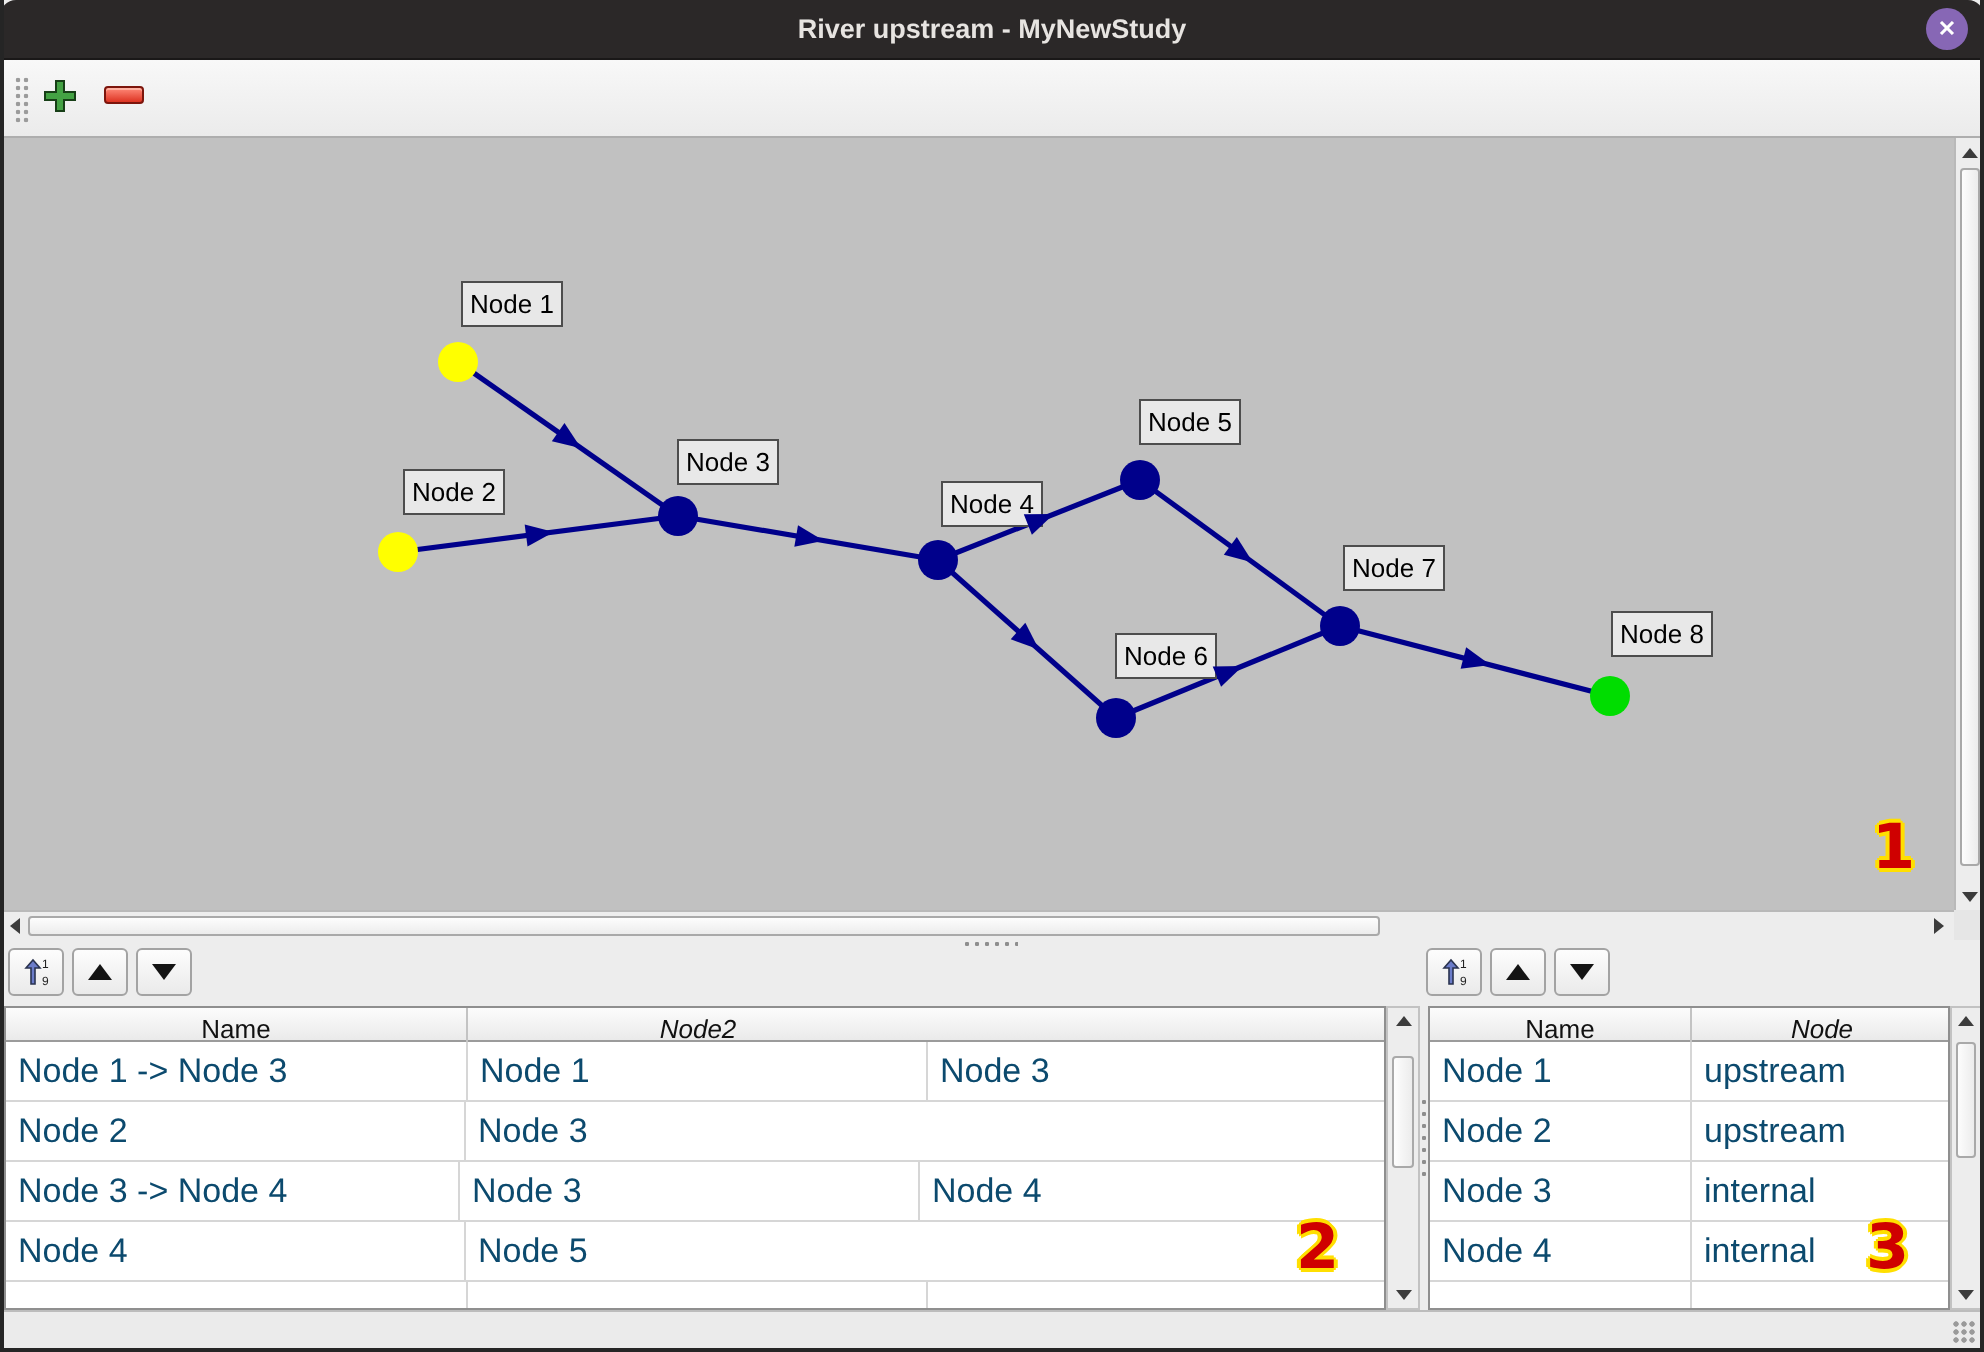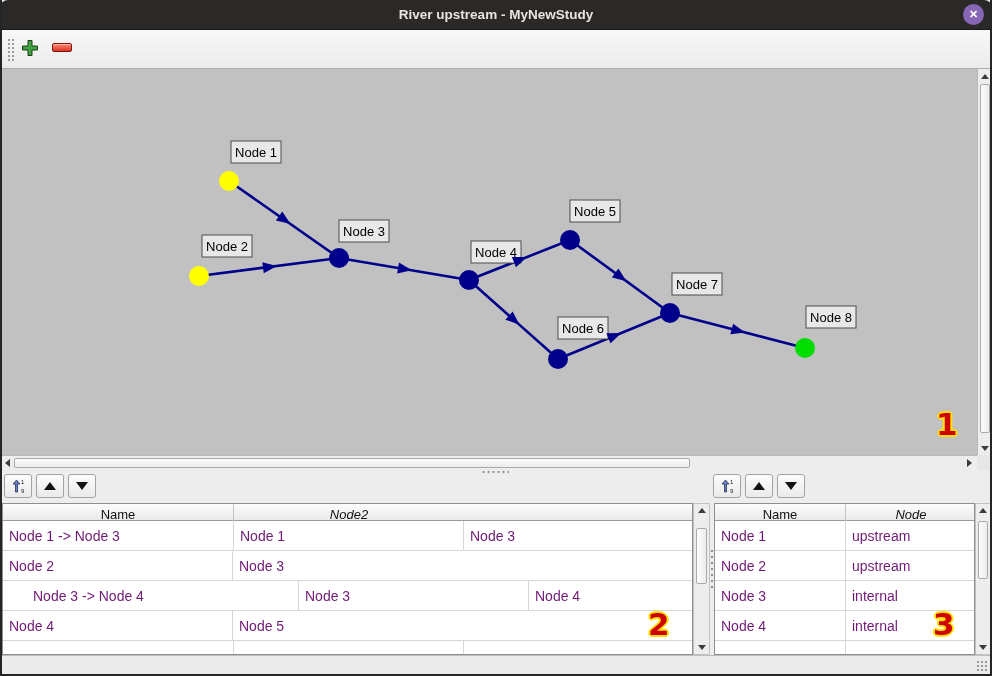--- a/index.html
+++ b/index.html
@@ -49,21 +49,21 @@
   .tri-up-b { width:0;height:0;border-left:6px solid transparent;border-right:6px solid transparent;border-bottom:8px solid #141414; }
   .tri-down-b { width:0;height:0;border-left:6px solid transparent;border-right:6px solid transparent;border-top:8px solid #141414; }
 
   .table { position:absolute; top:33px; height:152px; background:#fff; border:1px solid #8f8f8f; overflow:hidden; }
   .thead { display:flex; height:17px; background:linear-gradient(#fcfcfc,#eaeaea); border-bottom:1px solid #9b9b9b; }
   .th { height:21px; border-right:1px solid #c3c3c3; display:flex; align-items:center; justify-content:center;
         font-size:13px; color:#111; flex-shrink:0; }
   .th:last-child { border-right:none;font-style:italic; }
   .tr { display:flex; height:30px; background:#fff; border-bottom:1px solid #d6d6d6; }
   .td { height:29px; border-right:1px solid #d6d6d6; display:flex; align-items:center; padding-left:6px;
-        font-size:14px; color:#701a75; white-space:nowrap; overflow:hidden; flex-shrink:0; }
+        font-size:17px; color:#0c4a6e; white-space:nowrap; overflow:hidden; flex-shrink:0; }
   .td:last-child { border-right:none; }
 
   .tsb { border:1px solid #c2c2c2; }
 
   
   .splitter-dots { position:absolute; left:481px; top:0px; width:28px; height:4px;
                    background-image:radial-gradient(circle,#8e8e8e 1px,transparent 1.2px); background-size:5px 4px; }
   .vdots { position:absolute; left:710px; top:78px; width:4px; height:40px;
            background-image:radial-gradient(circle,#8e8e8e 1px,transparent 1.2px); background-size:4px 6px; }
   .statusbar { position:absolute; left:0; top:655px; width:992px; height:21px; background:#ebebeb; border-top:1px solid #bcbcbc; }
@@ -207,21 +207,21 @@
           <div class="tr">
             <div class="td" style="width: 231px;">Node 1 -&gt; Node 3</div>
             <div class="td" style="width: 230px;">Node 1</div>
             <div class="td" style="width: 230px;">Node 3</div>
           </div>
           <div class="tr">
             <div class="td" style="width: 230px;">Node 2</div>
             <div class="td" style="width: 230px;">Node 3</div>
           </div>
           <div class="tr">
-            <div class="td" style="width: 272px; margin-left: 24px;">Node 3 -&gt; Node 4</div>
+            <div class="td" style="width: 227px;">Node 3 -&gt; Node 4</div>
             <div class="td" style="width: 230px;">Node 3</div>
             <div class="td" style="width: 230px;">Node 4</div>
           </div>
           <div class="tr">
             <div class="td" style="width: 230px;">Node 4</div>
             <div class="td" style="width: 230px;">Node 5</div>
           </div>
           <div class="tr">
             <div class="td" style="width: 231px;"></div>
             <div class="td" style="width: 230px;"></div>

